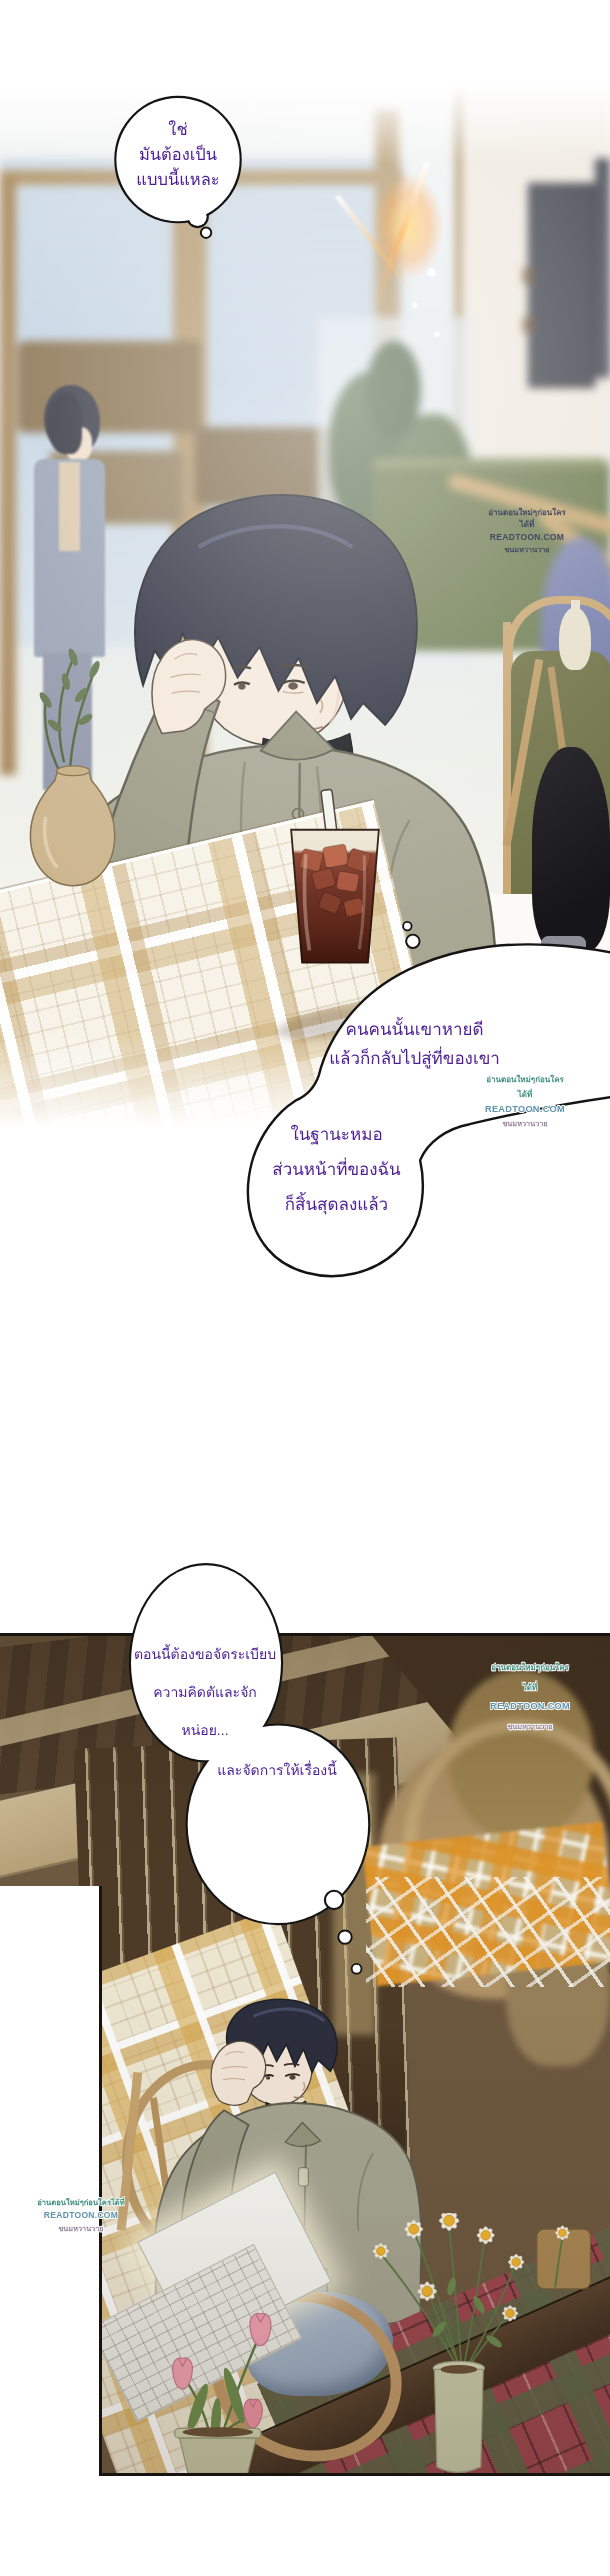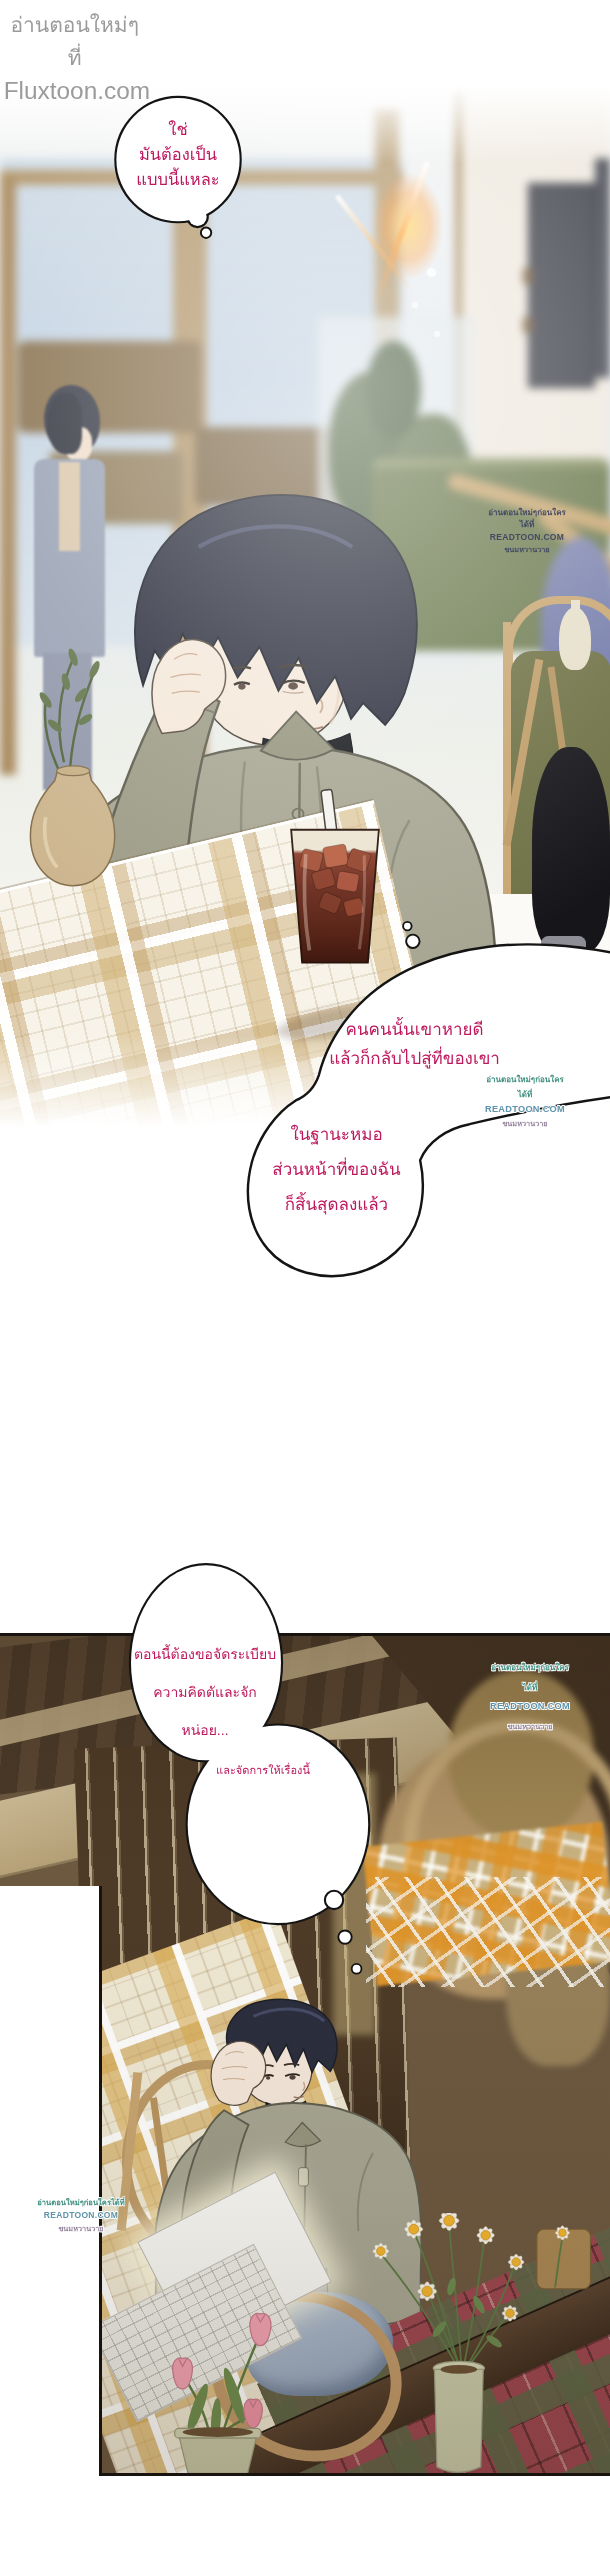--- a/index.html
+++ b/index.html
@@ -1,20 +1,20 @@
 <!DOCTYPE html>
 <html style="font-size:9.8px"><head>
 <meta charset="utf-8">
 <style>
   html,body{margin:0;padding:0;background:#ffffff;}
   .page{position:relative;width:610px;height:2576px;margin:0 auto;background:#fff;overflow:hidden;
         font-family:"Liberation Sans","DejaVu Sans",sans-serif;}
   .abs{position:absolute;}
   .blurL{filter:blur(4.3px);}
-  .bubble-text{position:absolute;text-align:center;color:#be185d;z-index:25;}
+  .bubble-text{position:absolute;text-align:center;color:#4c1d95;z-index:25;}
   .wm{position:absolute;text-align:center;z-index:30;font-weight:bold;}
   .wm .l1{font-size:8px;}
   .wm .l2{font-size:9.2px;letter-spacing:0.3px;}
   .wm .l3{font-size:7.3px;}
   .wm-outline .l1{color:#3f8f7f;text-shadow:-0.6px -0.6px 0 #fff,0.6px -0.6px 0 #fff,-0.6px 0.6px 0 #fff,0.6px 0.6px 0 #fff,0 0 1.2px #fff;}
   .wm-outline .l2{color:#5d93ab;text-shadow:-0.6px -0.6px 0 #fff,0.6px -0.6px 0 #fff,-0.6px 0.6px 0 #fff,0.6px 0.6px 0 #fff,0 0 1.2px #fff;}
   .wm-outline .l3{color:#93829b;text-shadow:-0.6px -0.6px 0 #fff,0.6px -0.6px 0 #fff,-0.6px 0.6px 0 #fff,0.6px 0.6px 0 #fff,0 0 1.2px #fff;}
   .wm-dark div{color:#3d4360;opacity:.92;}
   .ring{position:absolute;border-radius:50%;background:transparent;}
   .plaid-day{background-color:#f7f3e8;background-image:
@@ -46,24 +46,20 @@
     repeating-linear-gradient(-35deg, transparent 0 21px, rgba(245,243,238,.7) 21px 24.4px);}
   .kbd{background-color:#ececE5;background-image:
     repeating-linear-gradient(0deg, rgba(150,148,138,.45) 0 1.2px, transparent 1.2px 11px),
     repeating-linear-gradient(90deg, rgba(150,148,138,.45) 0 1.2px, transparent 1.2px 13.4px);}
 </style>
 </head>
 <body>
 
 <div class="page">
 
-  <div class="abs" style="left:3.7px;top:8px;width:142px;text-align:center;color:#9b9b9b;z-index:10;">
-    <div style="font-size:21px;line-height:33px;">อ่านตอนใหม่ๆที่</div>
-    <div style="font-size:24.4px;line-height:33px;">Fluxtoon.com</div>
-  </div>
 
   <div class="abs" style="left:0;top:85px;width:610px;height:1065px;overflow:hidden;z-index:1;">
     <div class="abs" style="inset:0;background:linear-gradient(180deg,#f3f4f2 0%,#e9edf0 18%,#e0e7ed 40%,#eceee8 62%,#f5f4ef 78%,#ffffff 100%);"></div>
 
     <div class="abs blurL" style="inset:0;">
       <div class="abs" style="left:0;top:73px;width:403px;height:488px;background:linear-gradient(180deg,#cfdbe6,#c2d2e2 45%,#d8e2ea);"></div>
       <div class="abs" style="left:210px;top:342px;width:79px;height:244px;background:#c4d2e2;"></div>
       <div class="abs" style="left:287px;top:366px;width:110px;height:220px;background:#cfdbe8;"></div>
       <div class="abs" style="left:342px;top:317px;width:55px;height:98px;background:#dbe4ec;"></div>
       <div class="abs" style="left:0;top:85px;width:403px;height:14.6px;background:#b2966a;"></div>
@@ -450,21 +446,21 @@
     <ellipse cx="157" cy="180" rx="123" ry="160" fill="#fff"></ellipse>
     <ellipse cx="275" cy="445" rx="148" ry="162" fill="#fff"></ellipse>
     <circle cx="367" cy="569" r="15" fill="#fff" stroke="#141414" stroke-width="3.5"></circle>
     <circle cx="385" cy="630" r="11" fill="#fff" stroke="#141414" stroke-width="3.2"></circle>
     <circle cx="404" cy="682" r="8" fill="#fff" stroke="#141414" stroke-width="3"></circle>
   </svg>
   <div class="bubble-text" style="left:132px;top:1635px;width:146px;font-size:14px;line-height:38px;">
     <div>ตอนนี้ต้องขอจัดระเบียบ</div>
     <div>ความคิดตัและจักหน่อย...</div>
   </div>
-  <div class="bubble-text" style="left:176px;top:1746px;width:174px;font-size:11px;line-height:49px;">
+  <div class="bubble-text" style="left:190px;top:1746px;width:174px;font-size:14px;line-height:49px;">
     <div>และจัดการให้เรื่องนี้</div>
   </div>
 
   <div class="wm wm-outline" style="left:486px;top:1658px;width:88px;line-height:19.5px;">
     <div class="l1">อ่านตอนใหม่ๆก่อนใครได้ที่</div>
     <div class="l2">READTOON.COM</div>
     <div class="l3">ขนมหวานวาย</div>
   </div>
 
   <div class="wm wm-outline" style="left:30.5px;top:2196px;width:101px;line-height:13px;">

